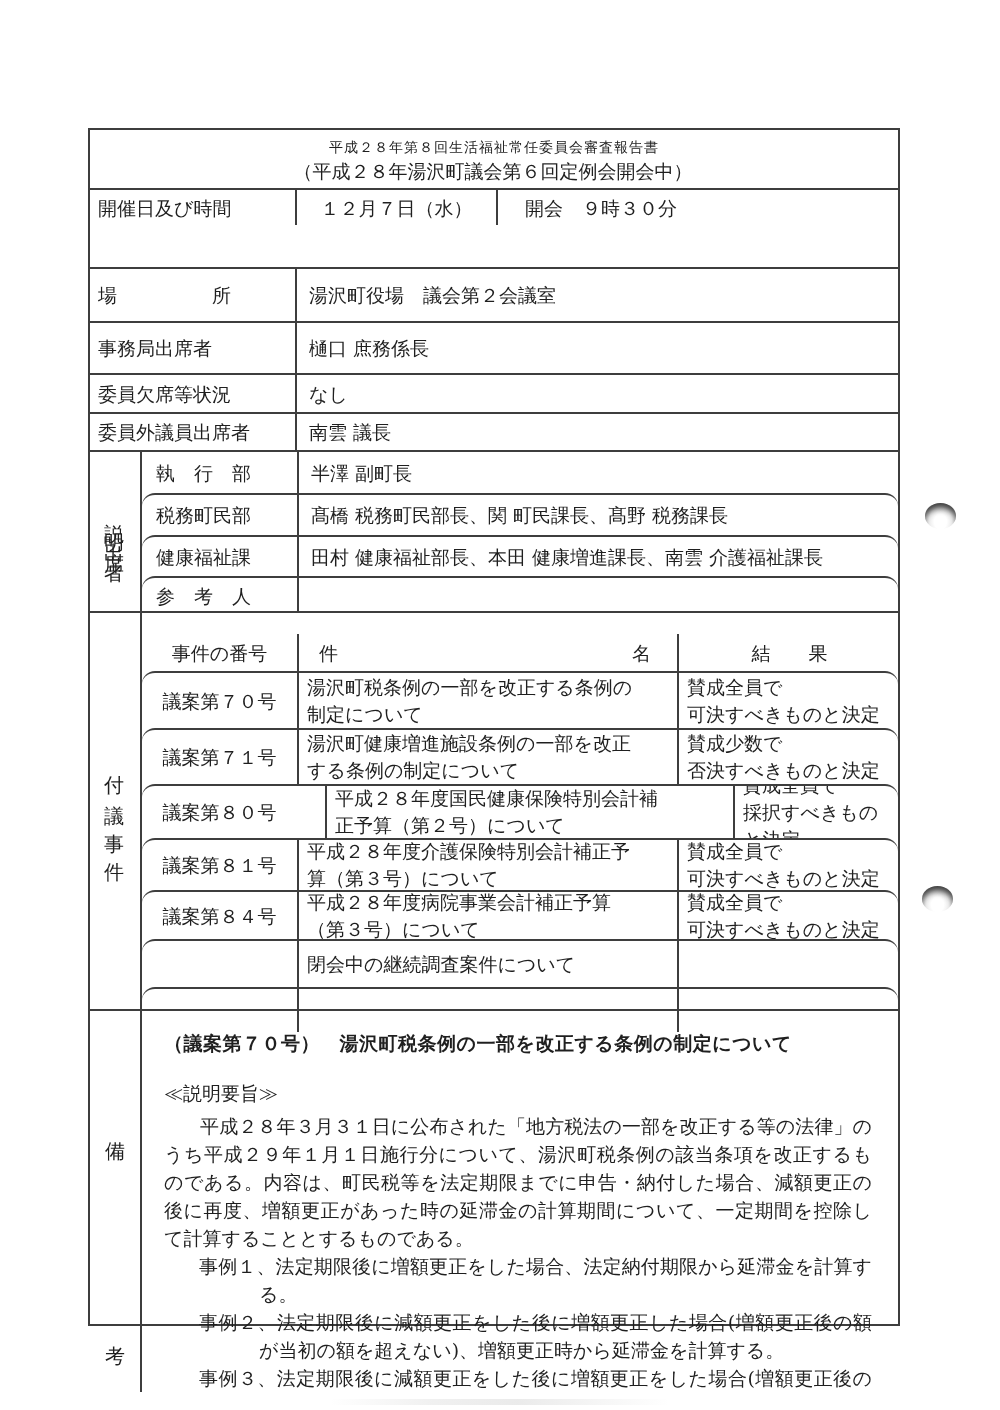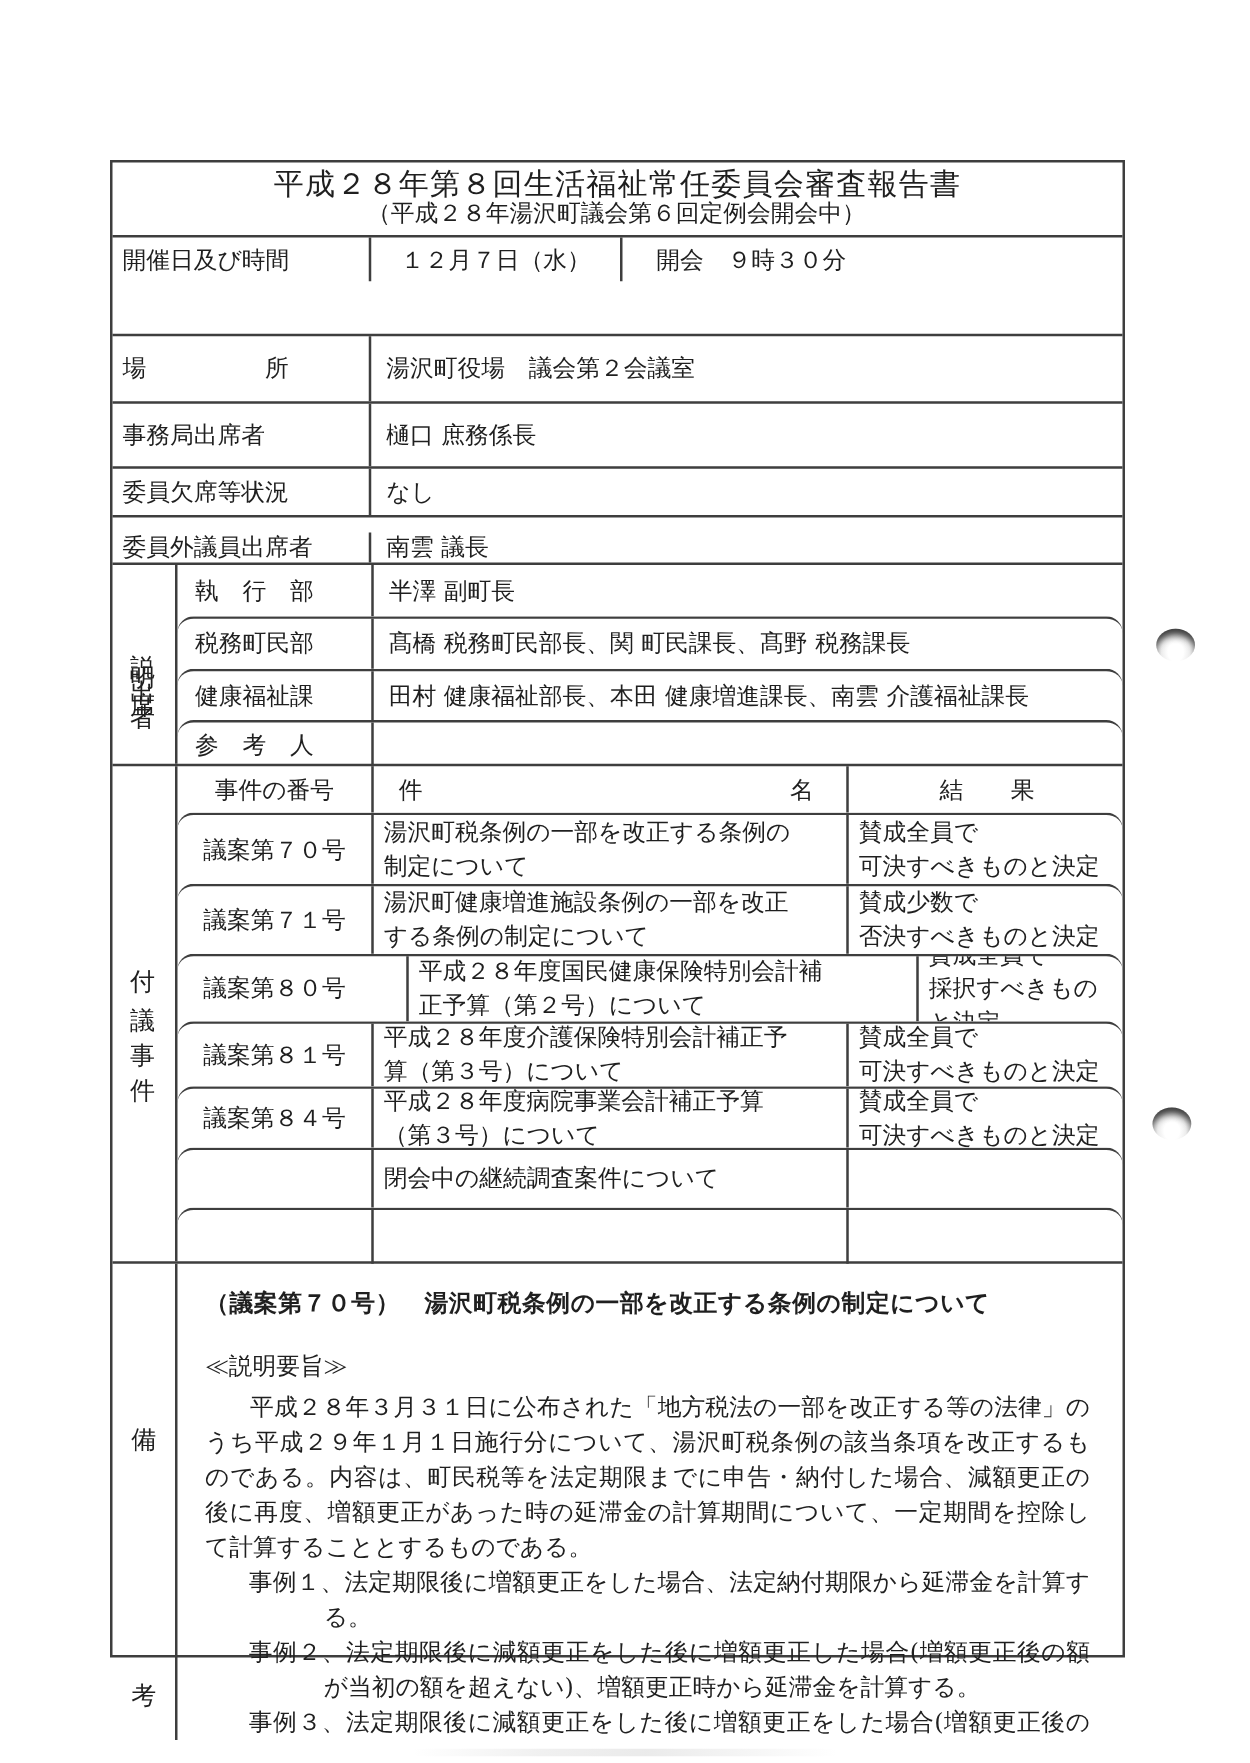--- a/index.html
+++ b/index.html
@@ -27,45 +27,45 @@
   .cell{
     border-left:2px solid var(--border);
     display:flex;align-items:center;
     padding:0 8px;font-size:19px;line-height:24px;
     overflow:hidden;
   }
   .cell.nb{border-left:none;}
   
   .r-title{height:58px;}
   .title-cell{flex:1;display:flex;flex-direction:column;justify-content:center;padding:2px 4px;}
-  .t1{text-align:center;font-size:24px;letter-spacing:1px;}
+  .t1{text-align:center;font-size:14px;letter-spacing:1px;}
   .t2{text-align:right;font-size:19px;padding-right:2px;}
   
   .r-dt{height:37px;} .r-place{height:54px;margin-top:42px;} .r-sec{height:52px;}
-  .r-abs{height:39px;} .r-non{height:38px;align-items:flex-end;}
+  .r-abs{height:39px;} .r-non{height:38px;}
   .w-label{width:205px;}
   .w-date{width:201px;justify-content:center;}
   .w-open{width:208px;justify-content:center;}
   .grow{flex:1;}
   .w-close{justify-content:center;}
   .val{padding-left:12px;}
   
   .band{display:flex;border-top:2px solid var(--border);flex:0 0 auto;}
   .side{width:50px;display:flex;align-items:center;justify-content:center;flex:0 0 auto;position:relative;}
   .vtext{writing-mode:vertical-rl;text-orientation:upright;font-size:20px;letter-spacing:10px;}
   .vtext.wide{letter-spacing:29px;padding-top:14px;}
   .band-rows{flex:1;display:flex;flex-direction:column;border-left:2px solid var(--border);}
   .sub{display:flex;border-top:2px solid var(--border);flex:0 0 auto;border-radius:13px;}
   .sub.first{border-top:none;}
   .b-exp{height:161px;}
   .s-exec{height:41px;} .s-tax{height:42px;} .s-health{height:41px;} .s-ref{height:37px;}
   .w-sub{width:155px;padding-left:14px;}
   
   .b-agenda{height:398px;}
-  .s-head{height:37px;}
+  .s-head{height:37px;margin-top:21px;}
   .s-c70{height:57px;} .s-c71{height:56px;} .s-c80{height:54px;gap:28px;}
   .s-c81{height:52px;} .s-c84{height:49px;} .s-cont{height:48px;} .s-empty{height:45px;}
   .w-num{width:155px;justify-content:center;padding:0 4px;}
   .w-name{width:380px;padding:2px 32px 2px 8px;line-height:27px;}
   .w-name.hdr{justify-content:space-between;padding:0 26px 0 20px;line-height:24px;}
   .w-result{flex:1;padding:2px 6px 2px 8px;line-height:27px;}
   .w-result.hdr{justify-content:center;line-height:24px;}
   .pre{white-space:pre-line;}
   
   .b-remarks{height:383px;}

